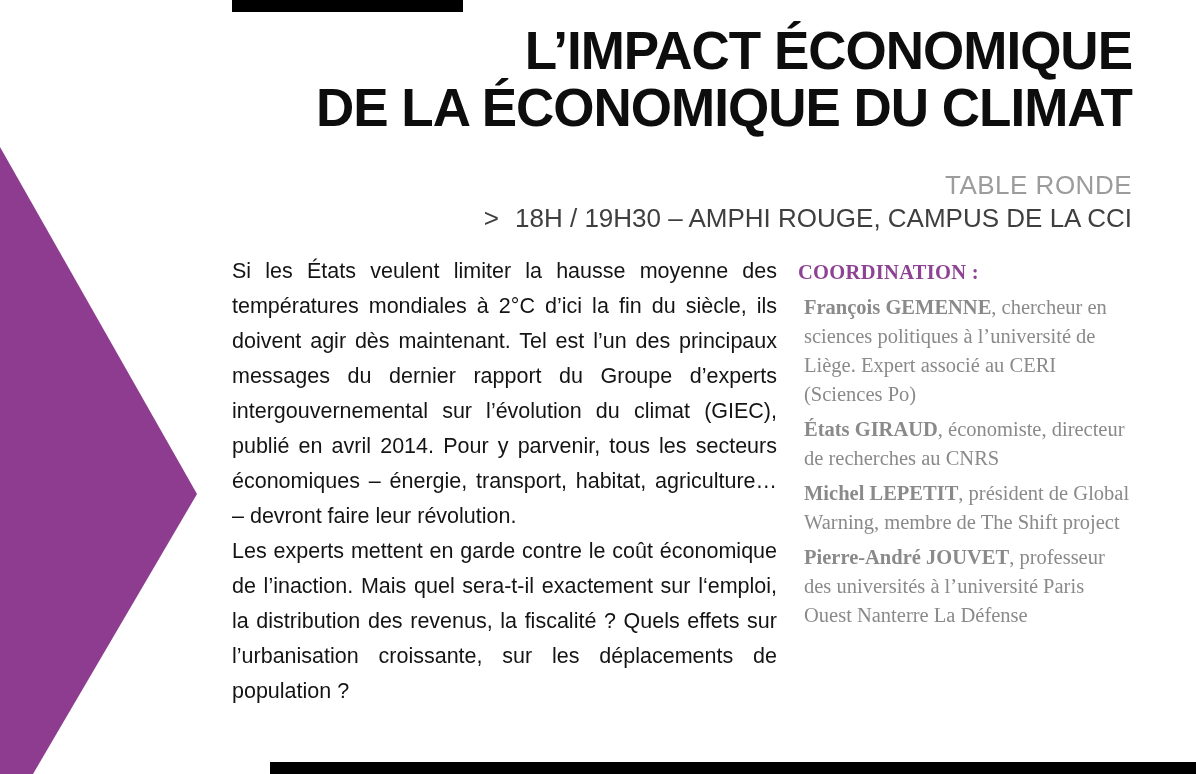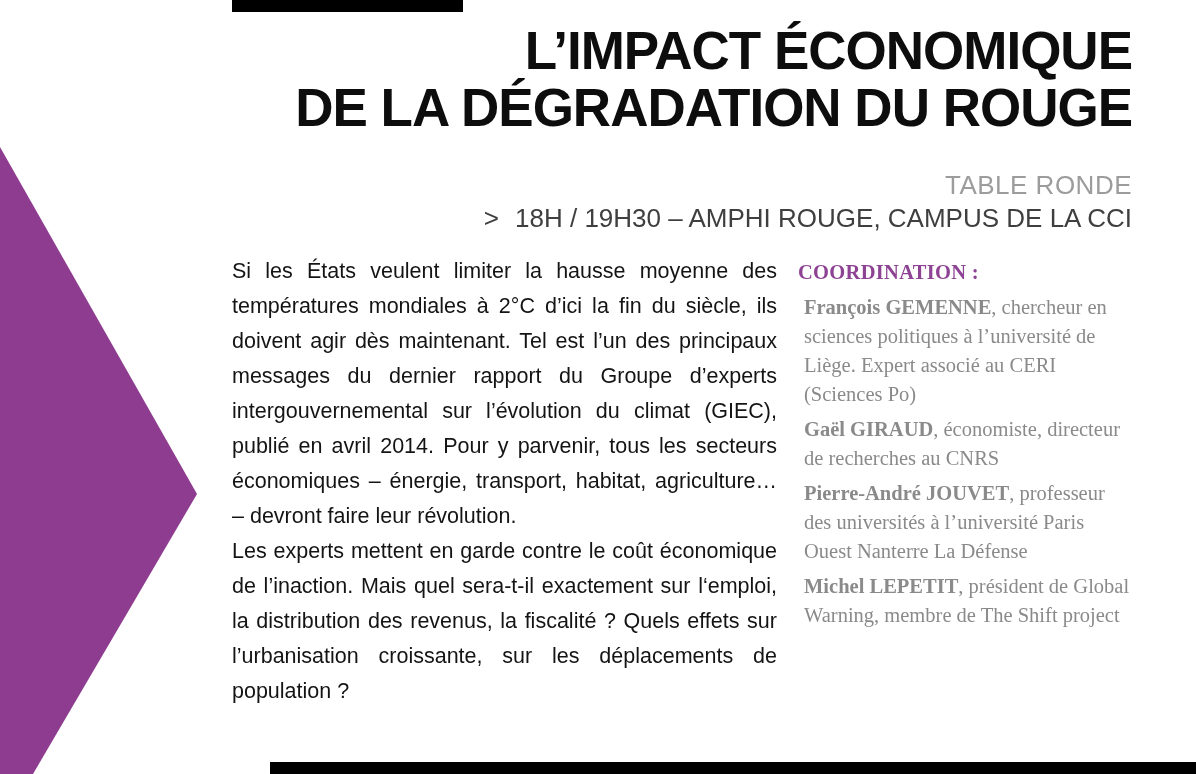--- a/index.html
+++ b/index.html
@@ -87,39 +87,39 @@
 <div class="page">
 
   <div class="bar-top"></div>
 
   <svg class="arrow-svg" width="210" height="774" viewBox="0 0 210 774" aria-hidden="true">
     <polygon points="0,147 197,494 33,774 0,774" fill="#8E3C90"></polygon>
   </svg>
 
   <h1 class="title">
     <span>L’IMPACT ÉCONOMIQUE</span><br>
-    <span>DE LA DÉGRADATION DU ROUGE</span>
+    <span>DE LA ÉCONOMIQUE DU CLIMAT</span>
   </h1>
 
   <div class="event-type">TABLE RONDE</div>
 
   <div class="schedule">
     <span class="chev">&gt;</span><span>18H / 19H30 – AMPHI ROUGE, CAMPUS DE LA CCI</span>
   </div>
 
   <section class="body-copy">
     <p>Si les États veulent limiter la hausse moyenne des températures mondiales à 2°C d’ici la fin du siècle, ils doivent agir dès maintenant. Tel est l’un des principaux messages du dernier rapport du Groupe d’experts intergouvernemental sur l’évolution du climat (GIEC), publié en avril 2014. Pour y parvenir, tous les secteurs économiques – énergie, transport, habitat, agriculture… – devront faire leur révolution.</p>
     <p>Les experts mettent en garde contre le coût économique de l’inaction. Mais quel sera-t-il exactement sur l‘emploi, la distribution des revenus, la fiscalité ? Quels effets sur l’urbanisation croissante, sur les déplacements de population ?</p>
   </section>
 
   <aside class="aside">
     <div class="aside-heading">COORDINATION :</div>
 
     <p><span class="speaker-name">François GEMENNE</span><span>, chercheur en sciences politiques à l’université de Liège. Expert associé au CERI (Sciences Po)</span></p>
-    <p><span class="speaker-name">Gaël GIRAUD</span><span>, économiste, directeur de recherches au CNRS</span></p>
+    <p><span class="speaker-name">États GIRAUD</span><span>, économiste, directeur de recherches au CNRS</span></p>
+    <p><span class="speaker-name">Michel LEPETIT</span><span>, président de Global Warning, membre de The Shift project</span></p>
     <p><span class="speaker-name">Pierre-André JOUVET</span><span>, professeur des universités à l’université Paris Ouest Nanterre La Défense</span></p>
-    <p><span class="speaker-name">Michel LEPETIT</span><span>, président de Global Warning, membre de The Shift project</span></p>
 
   </aside>
 
   <div class="bar-bottom"></div>
 
 </div>
 
 </body></html>

